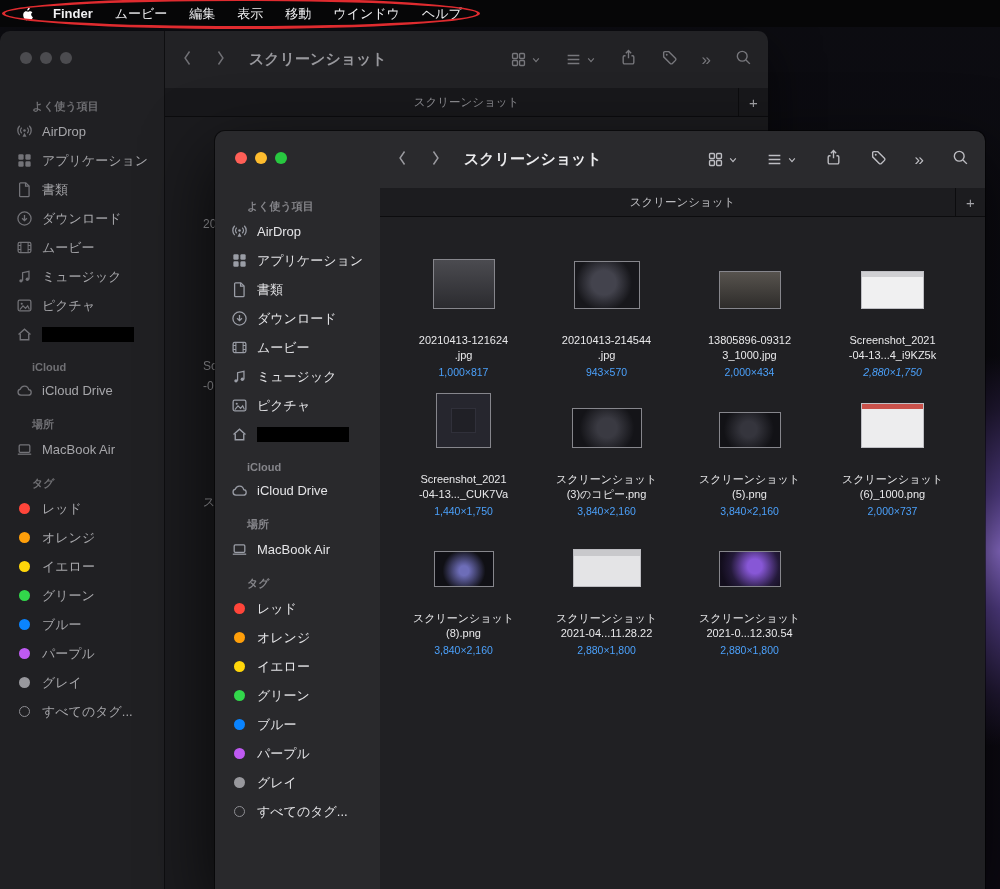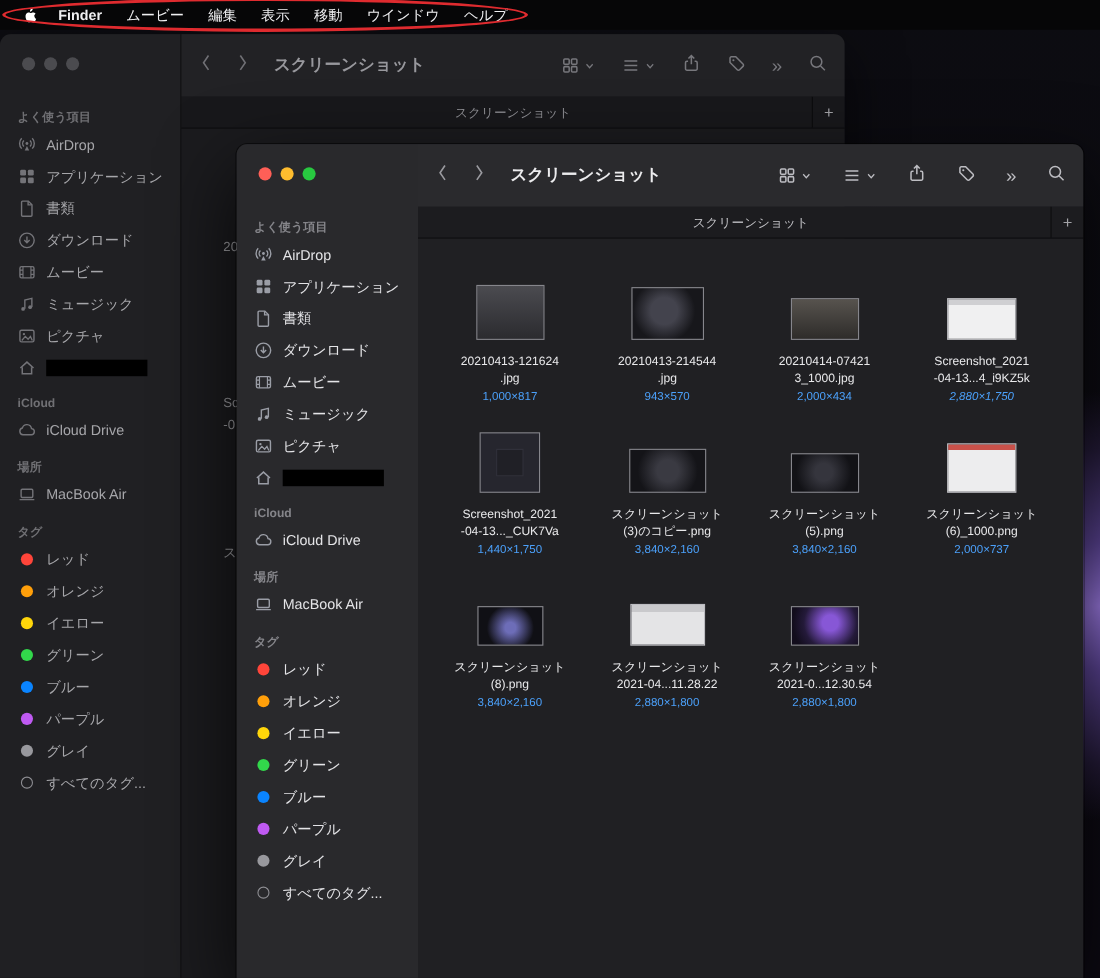--- a/index.html
+++ b/index.html
@@ -47,21 +47,21 @@
   .win-back  .sidebar{ background:#202023; border-right:1px solid #0e0e10; }
 
   .traffic{ display:flex; gap:8px; padding:21px 0 0 20px; height:56px; flex:none; }
   .dot{ width:12px; height:12px; border-radius:50%; }
   .win-front .dot-close{ background:#ff5f57; }
   .win-front .dot-min{ background:#febc2e; }
   .win-front .dot-zoom{ background:#28c840; }
   .win-back .dot{ background:#4b4b4f; }
 
   .side-scroll{ padding:0 8px; overflow:hidden; }
-  .side-section{ font-size:11px; color:#85858a; margin:12px 8px 3px; font-weight:bold; }
+  .side-section{ font-size:11px; color:#85858a; margin:12px 24px 3px; font-weight:bold; }
   .win-back .side-section{ color:#707074; }
   .side-item{
     display:flex; align-items:center; gap:9px; height:29px; padding:0 8px;
     border-radius:6px; font-size:13px; color:#e4e4e7; white-space:nowrap;
   }
   .win-back .side-item{ color:#a6a6aa; }
   .side-item .i{ width:17px; height:17px; flex:none; color:#9a9da6; }
   .win-back .side-item .i{ color:#737378; }
   .tag-dot{ width:11px; height:11px; border-radius:50%; flex:none; margin:0 3px; }
   .tag-red{background:#ff453a}.tag-orange{background:#ff9f0a}.tag-yellow{background:#ffd60a}
@@ -101,21 +101,21 @@
   .win-front .content{ background:#202023; }
   .win-back  .content{ background:#1b1b1e; }
 
   .grid{
     position:absolute; left:12px; top:30px;
     display:grid; grid-template-columns:repeat(4,143px);
   }
   .cell{ width:143px; height:139px; text-align:center; }
   .thumbwrap{ height:62px; display:flex; align-items:flex-end; justify-content:center; }
   .thumb{ border:1px solid #86868c; }
-  .fname{ margin-top:13px; font-size:11px; line-height:1.35; color:#e9e9eb; white-space:pre-line; }
+  .fname{ margin-top:24px; font-size:11px; line-height:1.35; color:#e9e9eb; white-space:pre-line; }
   .fsize{ margin-top:3px; font-size:10.5px; }
 
   .t1{width:62px;height:50px;background:linear-gradient(180deg,#4b4b50,#2b2b2f);}
   .t2{width:66px;height:48px;background:radial-gradient(circle at 45% 45%,#43434d 0 28%,#17171b 65%);}
   .t3{width:62px;height:38px;background:linear-gradient(180deg,#57534e,#2e2c2a);}
   .t4{width:57px;height:57px;background:linear-gradient(180deg,#2e2e33,#1b1b1f 70%),#1b1b1f; box-shadow:inset 0 3px 0 #3577d4;}
   .t5{width:63px;height:38px;background:linear-gradient(180deg,#cfcfd2 0 15%,#f0f0f1 15%); border-color:#bfbfc4;}
   .t6{width:55px;height:55px;background:#202026; box-shadow:inset 0 0 0 14px #26262e, inset 0 0 0 15px #30303a;}
   .t7{width:70px;height:40px;background:radial-gradient(circle at 50% 50%,#3a3a42 0 25%,#141418 70%);}
   .t8{width:62px;height:36px;background:radial-gradient(circle at 48% 48%,#35353d 0 22%,#121216 70%);}
@@ -550,21 +550,21 @@
               <div class="thumb t2"></div>
             </div>
             <div class="fname">20210413-214544
 .jpg</div>
             <div class="fsize" style="color: rgb(75, 160, 250); text-align: center;">943×570</div>
           </div>
         <div class="cell">
             <div class="thumbwrap">
               <div class="thumb t3"></div>
             </div>
-            <div class="fname">20210414-07421
+            <div class="fname">13805896-09312
 3_1000.jpg</div>
             <div class="fsize" style="color: rgb(75, 160, 250);">2,000×434</div>
           </div>
         <div class="cell">
             <div class="thumbwrap">
               <div class="thumb t5"></div>
             </div>
             <div class="fname">Screenshot_2021
 -04-13...4_i9KZ5k</div>
             <div class="fsize" style="color: rgb(75, 160, 250); font-style: italic;">2,880×1,750</div>

